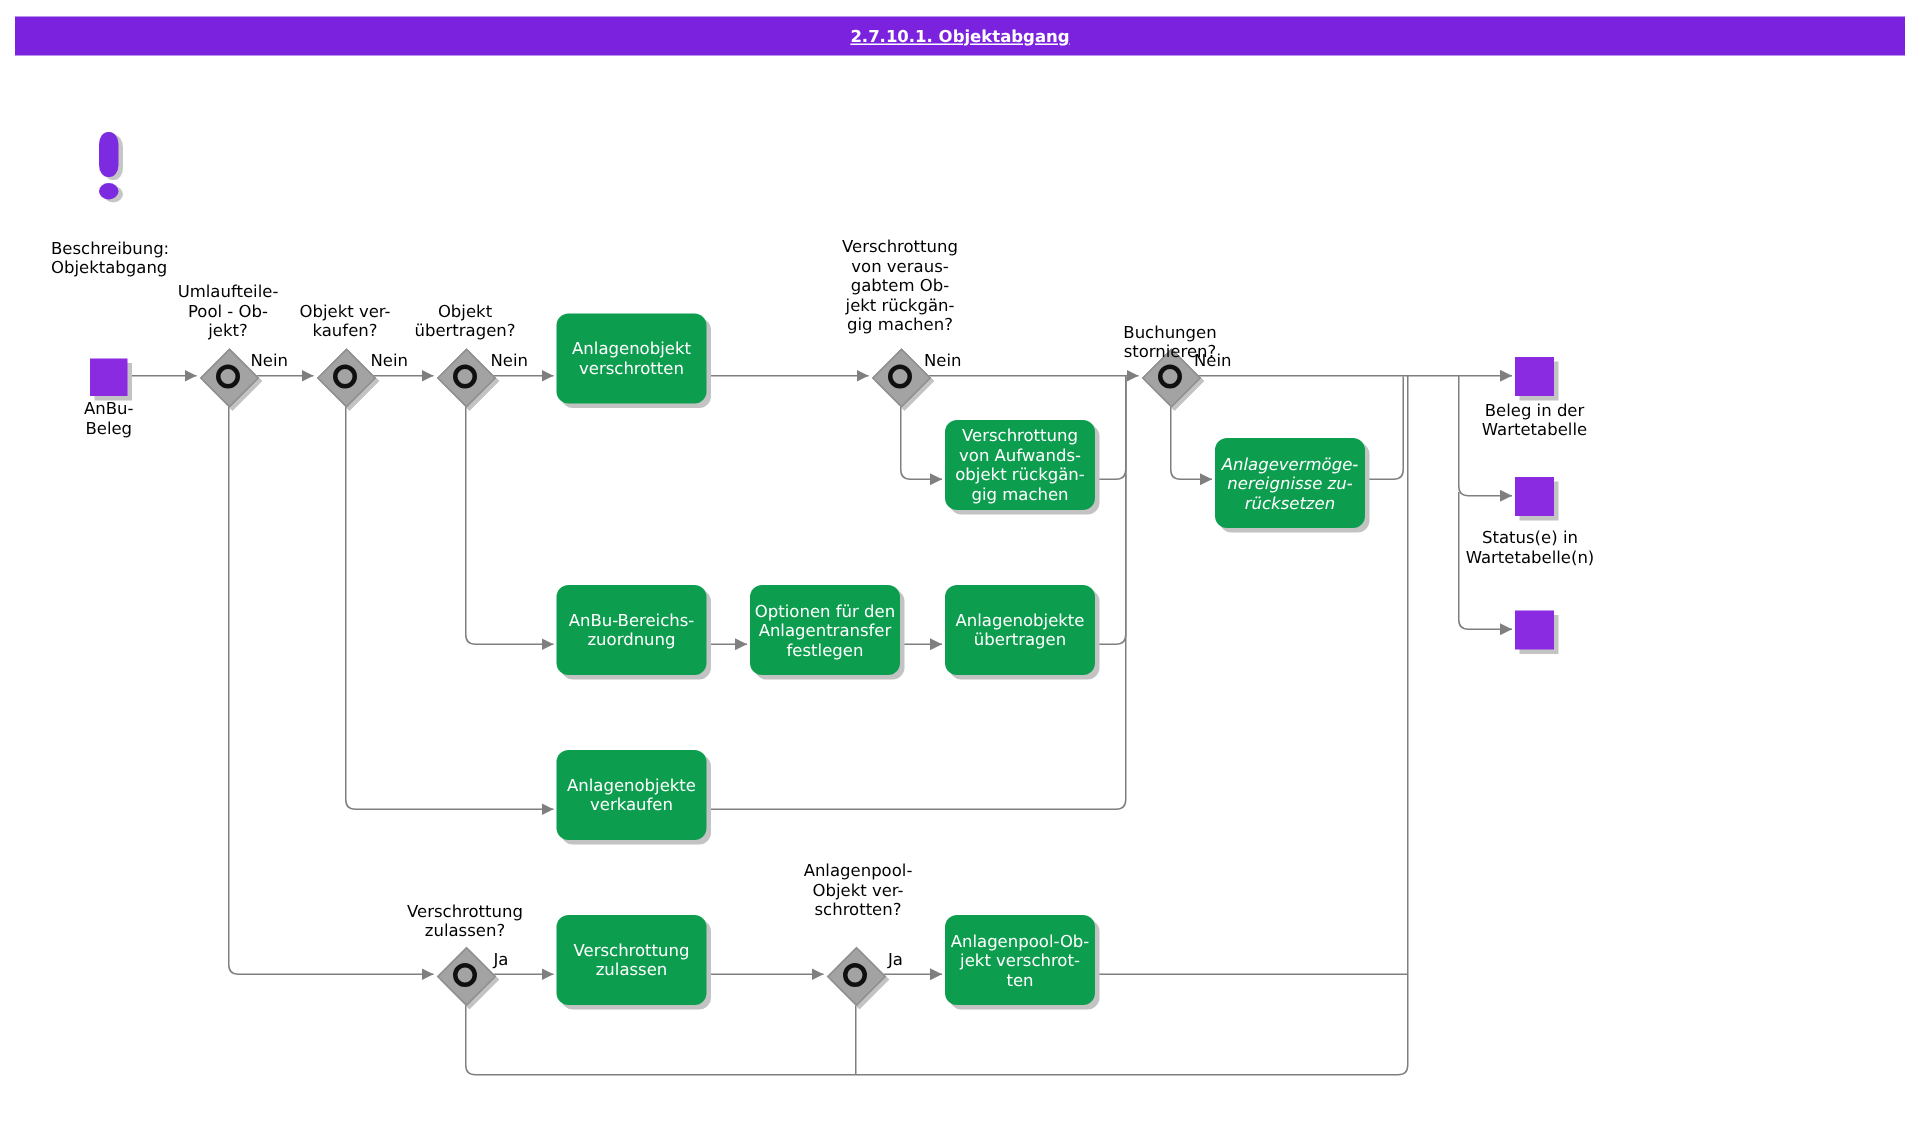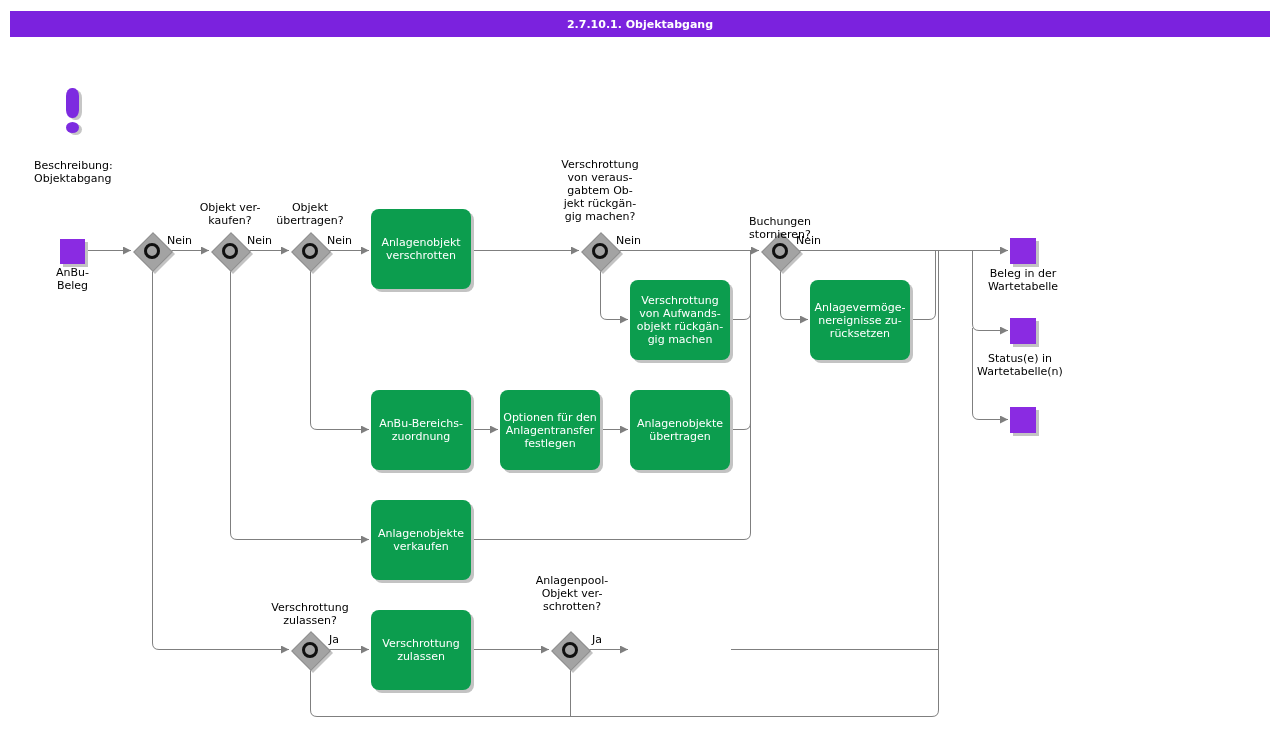--- a/index.html
+++ b/index.html
@@ -1,22 +1,22 @@
 <!DOCTYPE html>
 <html style="--title-purple: #7b22de; --event-purple: #8a2be2; --note-purple: #7d2be0; --function-green: #0c9d4e; --gateway-gray: #a3a3a3; --line-gray: #7f7f7f;"><head>
 <meta charset="utf-8">
 <style>
   html,body{margin:0;padding:0;background:#fff;}
   .canvas{position:relative;width:1280px;height:749px;background:#ffffff;overflow:hidden;
           font-family:"DejaVu Sans","Liberation Sans",sans-serif;font-size:11px;color:#000;}
   .titlebar{position:absolute;left:10px;top:11px;width:1260px;height:26px;
             background:var(--title-purple,#7b22de);color:#fff;font-weight:bold;
-            display:flex;align-items:center;justify-content:center;}
+            display:flex;align-items:center;justify-content:center;text-decoration:underline;}
   .wires{position:absolute;left:0;top:0;width:1280px;height:749px;}
-  .fn{position:absolute;width:100px;height:80px;background:var(--function-green,#0c9d4e);
+  .fn{position:absolute;width:100px;height:60px;background:var(--function-green,#0c9d4e);
       border-radius:8px;color:#fff;display:flex;align-items:center;justify-content:center;
       text-align:center;white-space:pre-line;line-height:13px;box-shadow:3px 3px 0 #c3c3c3;}
   .evt{position:absolute;width:25px;height:25px;background:var(--event-purple,#8a2be2);
        box-shadow:3px 3px 0 #c3c3c3;}
   .gw{position:absolute;width:38px;height:38px;filter:drop-shadow(2px 2px 0 #c3c3c3);}
   .gw-d{position:absolute;left:5.5px;top:5.5px;width:26px;height:26px;
         background:var(--gateway-gray,#a3a3a3);border:1px solid #8f8f8f;transform:rotate(45deg);}
   .gw-c{position:absolute;left:11px;top:11px;width:10px;height:10px;border:3px solid #101010;
         border-radius:50%;}
   .lbl{position:absolute;white-space:pre-line;text-align:center;line-height:13px;}
@@ -75,20 +75,23 @@
 Objektabgang</div>
 
   <div class="evt" style="left:60px;top:239px;"></div>
   <div class="lbl" style="left:32px;top:266px;width:81px;">AnBu-
 Beleg</div>
 
   <div class="gw" style="left:133px;top:232px;">
     <div class="gw-d"></div>
     <div class="gw-c"></div>
   </div>
+  <div class="lbl" style="left:102px;top:188px;width:100px;">Umlaufteile-
+Pool - Ob-
+jekt?</div>
   <div class="lbl lbl-left" style="left:167px;top:234px;width:36px;">Nein</div>
 
   <div class="gw" style="left:211px;top:232px;">
     <div class="gw-d"></div>
     <div class="gw-c"></div>
   </div>
   <div class="lbl" style="left:180px;top:201px;width:100px;">Objekt ver-
 kaufen?</div>
   <div class="lbl lbl-left" style="left:247px;top:234px;width:36px;">Nein</div>
 
@@ -135,34 +138,37 @@
 Objekt ver-
 schrotten?</div>
   <div class="lbl lbl-left" style="left:592px;top:633px;width:24px;">Ja</div>
 
   <div class="fn" style="left:371px;top:209px;">Anlagenobjekt
 verschrotten</div>
   <div class="fn" style="left:630px;top:280px;">Verschrottung
 von Aufwands-
 objekt rückgän-
 gig machen</div>
-  <div class="fn" style="left:810px;top:280px;">Anlagevermöge-
+  <div class="fn" style="left:810px;top:292px;font-style:italic;">Anlagevermöge-
 nereignisse zu-
 rücksetzen</div>
   <div class="fn" style="left:500px;top:390px;">Optionen für den
 Anlagentransfer
 festlegen</div>
   <div class="fn" style="left:371px;top:390px;">AnBu-Bereichs-
 zuordnung</div>
   <div class="fn" style="left:630px;top:390px;">Anlagenobjekte
 übertragen</div>
   <div class="fn" style="left:371px;top:500px;">Anlagenobjekte
 verkaufen</div>
   <div class="fn" style="left:371px;top:610px;">Verschrottung
 zulassen</div>
+  <div class="fn" style="left:630px;top:610px;">Anlagenpool-Ob-
+jekt verschrot-
+ten</div>
 
   <div class="evt" style="left:1010px;top:238px;width:26px;height:26px;"></div>
   <div class="lbl" style="left:963px;top:267px;width:120px;">Beleg in der
 Wartetabelle</div>
 
   <div class="evt" style="left:1010px;top:318px;width:26px;height:26px;"></div>
   <div class="lbl" style="left:950px;top:352px;width:140px;">Status(e) in
 Wartetabelle(n)</div>
 
   <div class="evt" style="left:1010px;top:407px;width:26px;height:26px;"></div>

